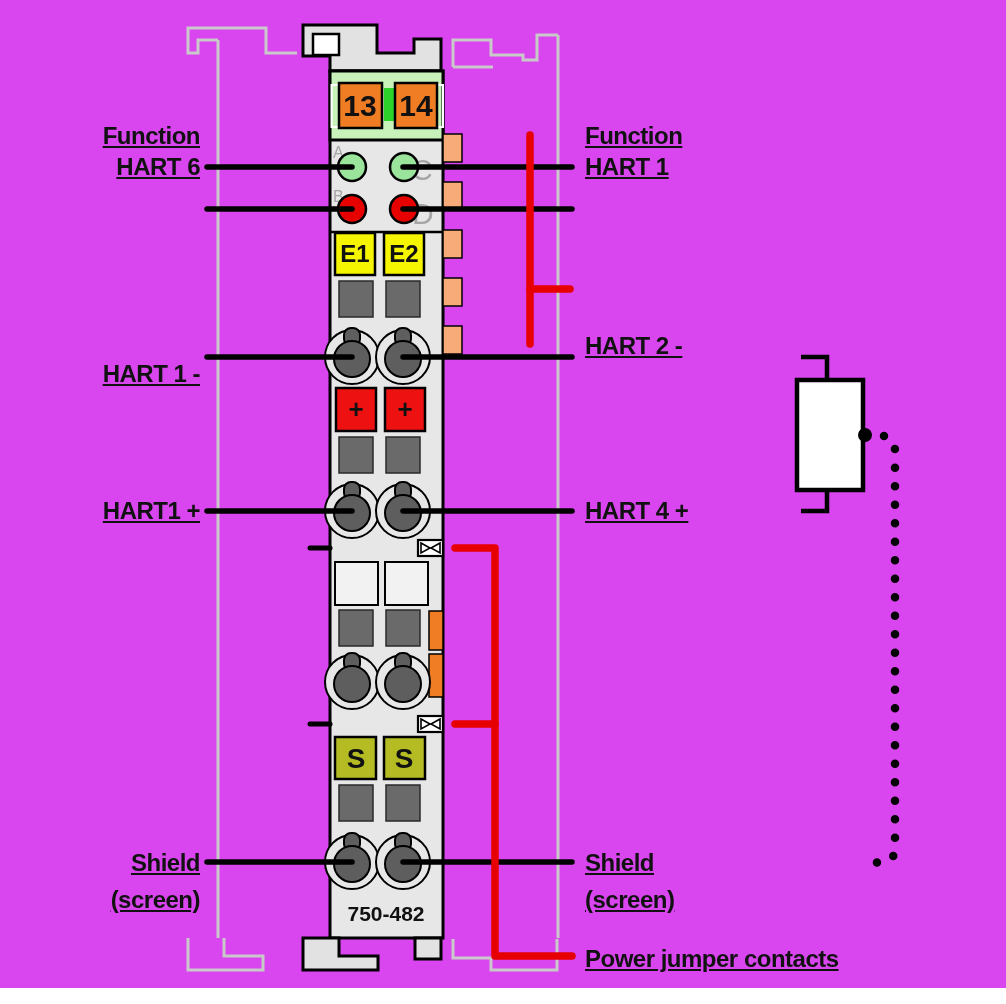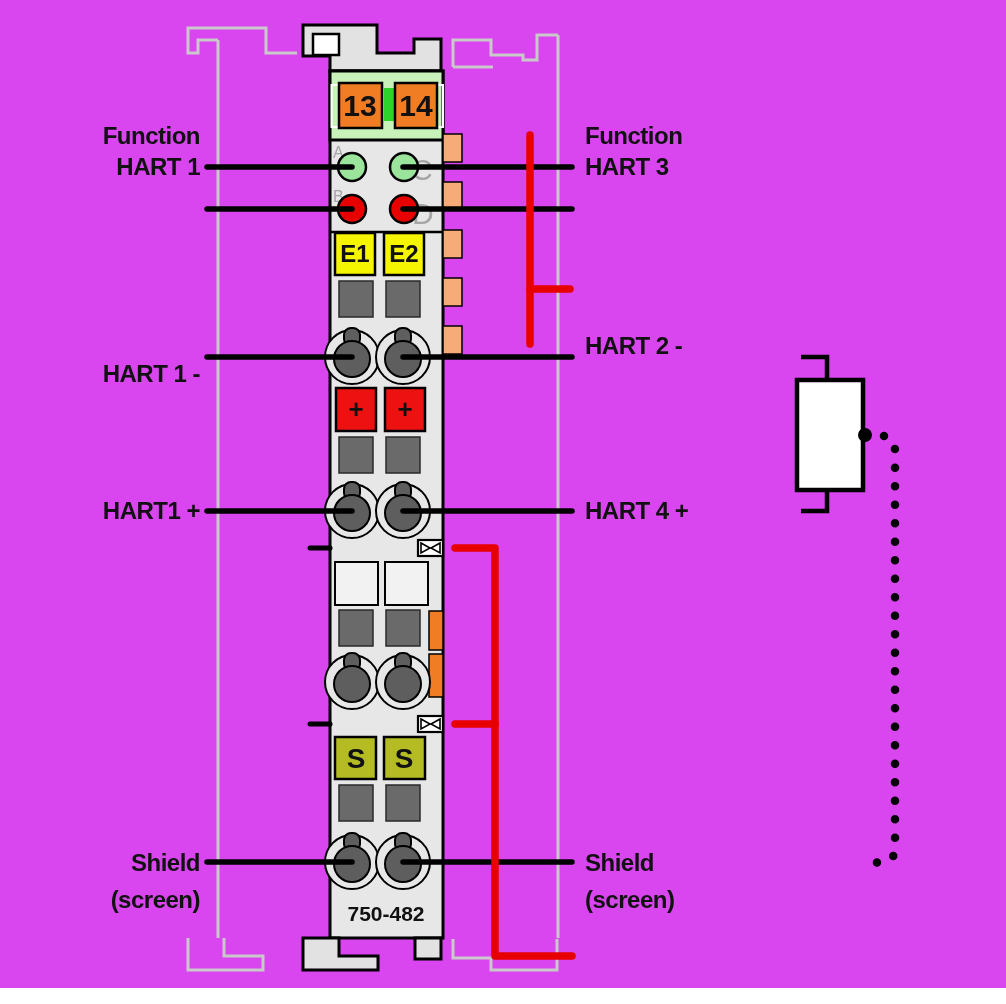--- a/index.html
+++ b/index.html
@@ -10,20 +10,21 @@
     font-family:"Liberation Sans",sans-serif;
     overflow:hidden;
   }
   .canvas svg{position:absolute;left:0;top:0;}
   .lbl{
     position:absolute;
     font:bold 24px/31px "Liberation Sans",sans-serif;
     letter-spacing:-0.5px;
     color:#111111;
     white-space:nowrap;
+    text-decoration:underline;
   }
   .lbl-l{right:806px;text-align:right;}
   .lbl-r{left:585px;text-align:left;}
   .lh37{line-height:37px;}
 </style>
 </head>
 <body>
 
 <div class="canvas">
 
@@ -170,33 +171,34 @@
     <path d="M801,357 H827 V380" stroke="#000" stroke-width="4.5" fill="none"></path>
     <path d="M827,490 V511 H801" stroke="#000" stroke-width="4.5" fill="none"></path>
     <rect x="797" y="380" width="66" height="110" fill="#ffffff" stroke="#000" stroke-width="4.5"></rect>
     <circle cx="865" cy="435" r="7" fill="#000"></circle>
     <path d="M884,436 C892,438 895,443 895,451 L895,848 C895,856 891,861 884,862 L871,863" stroke="#000" stroke-width="8.5" fill="none" stroke-linecap="round" stroke-dasharray="0 18.5"></path>
   </g>
 </svg>
 
 <div class="lbl lbl-l" style="top:120px">
   <div>Function</div>
-  <div>HART 1</div>
+  <div>HART 6</div>
 </div>
 <div class="lbl lbl-l" style="top:358px">HART 1 -</div>
 <div class="lbl lbl-l" style="top:495px">HART1 +</div>
 <div class="lbl lbl-l lh37" style="top:844px">
   <div>Shield</div>
   <div>(screen)</div>
 </div>
 
 <div class="lbl lbl-r" style="top:120px">
   <div>Function</div>
-  <div>HART 3</div>
+  <div>HART 1</div>
 </div>
 <div class="lbl lbl-r" style="top:330px">HART 2 -</div>
 <div class="lbl lbl-r" style="top:495px">HART 4 +</div>
 <div class="lbl lbl-r lh37" style="top:844px">
   <div>Shield</div>
   <div>(screen)</div>
 </div>
+<div class="lbl lbl-r" style="top:943px">Power jumper contacts</div>
 
 </div>
 
 </body></html>

